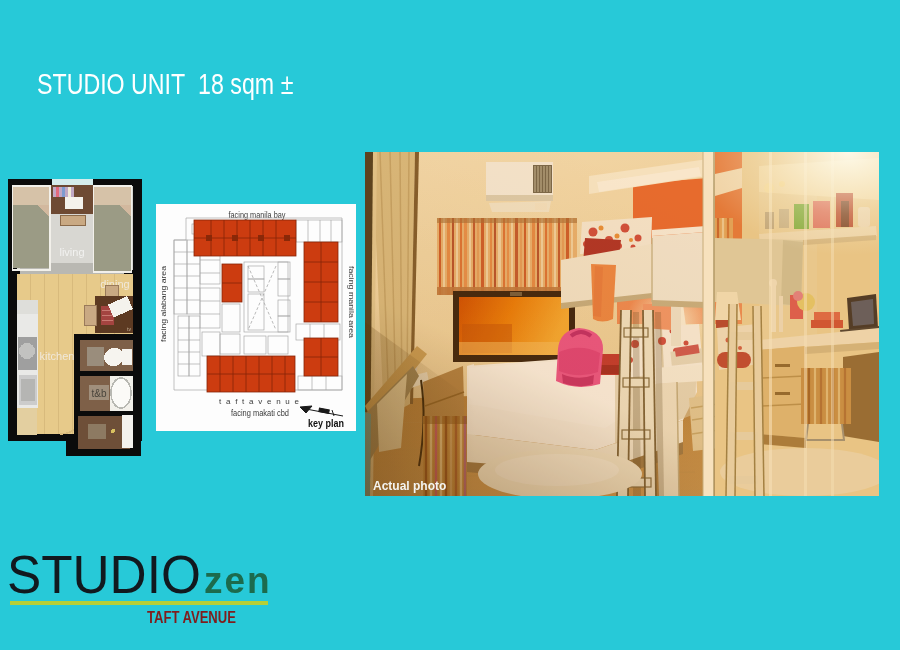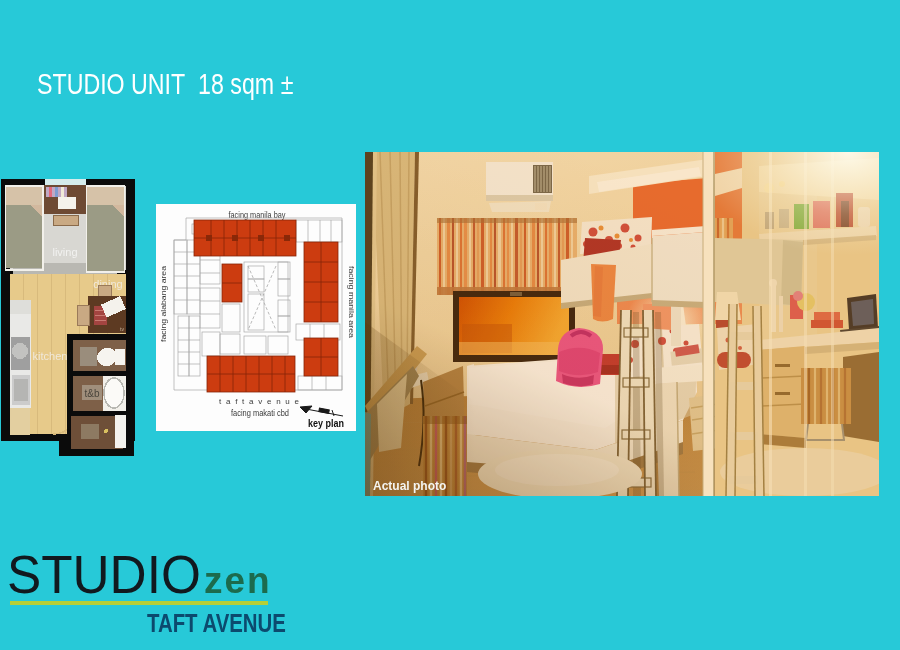--- a/index.html
+++ b/index.html
@@ -5,21 +5,21 @@
   html,body{margin:0;padding:0;}
   body{width:900px;height:650px;overflow:hidden;position:relative;
        background:#27c9d8;font-family:"Liberation Sans",sans-serif;}
   .abs{position:absolute;}
 </style>
 </head>
 <body>
 
 <div class="abs" style="left:37px;top:68px;color:#ffffff;font-size:29px;transform:scaleX(0.80);transform-origin:0 0;white-space:nowrap;">STUDIO UNIT&nbsp; 18 sqm ±</div>
 
-<div class="abs" style="left:1px;top:179px;">
+<div class="abs" style="left:8px;top:179px;">
 <svg width="134" height="277" shape-rendering="crispEdges">
 
   <rect x="0" y="0" width="134" height="262" fill="#0b0b0b"></rect>
 
   <rect x="58" y="255" width="75" height="22" fill="#0b0b0b"></rect>
 
   <rect x="9" y="7" width="116" height="84" fill="#d8d7d2"></rect>
 
   <rect x="12" y="84" width="104" height="11" fill="#b9b8b2"></rect>
 
@@ -735,13 +735,13 @@
   <rect x="0" y="0" width="514" height="344" fill="url(#toplight)"></rect>
 
   <text x="8" y="338" font-size="12" font-weight="bold" fill="#f4f4f0" font-family="Liberation Sans">Actual photo</text>
 </svg>
 </div>
 
 <div class="abs" style="left:7px;top:543px;color:#11191f;font-size:54px;white-space:nowrap;text-decoration:underline;"><span style="display:inline-block;transform:scaleX(0.95);transform-origin:0 0;">STUDIO</span><span style="display:inline-block;color:#1c6b4d;font-size:37px;font-weight:bold;letter-spacing:2px;margin-left:-7px;">zen</span></div>
 
 <div class="abs" style="left:10px;top:601px;width:258px;height:4px;background:#b6cf36;"></div>
 
-<div class="abs" style="left:147px;top:609px;color:#0c4a6e;font-size:25px;font-weight:bold;white-space:nowrap;"><span style="display:inline-block;transform:scaleX(0.815);transform-origin:0 0;">TAFT AVENUE</span></div>
+<div class="abs" style="left:147px;top:609px;color:#7f1d1d;font-size:16px;font-weight:bold;white-space:nowrap;"><span style="display:inline-block;transform:scaleX(0.815);transform-origin:0 0;">TAFT AVENUE</span></div>
 
 </body></html>

